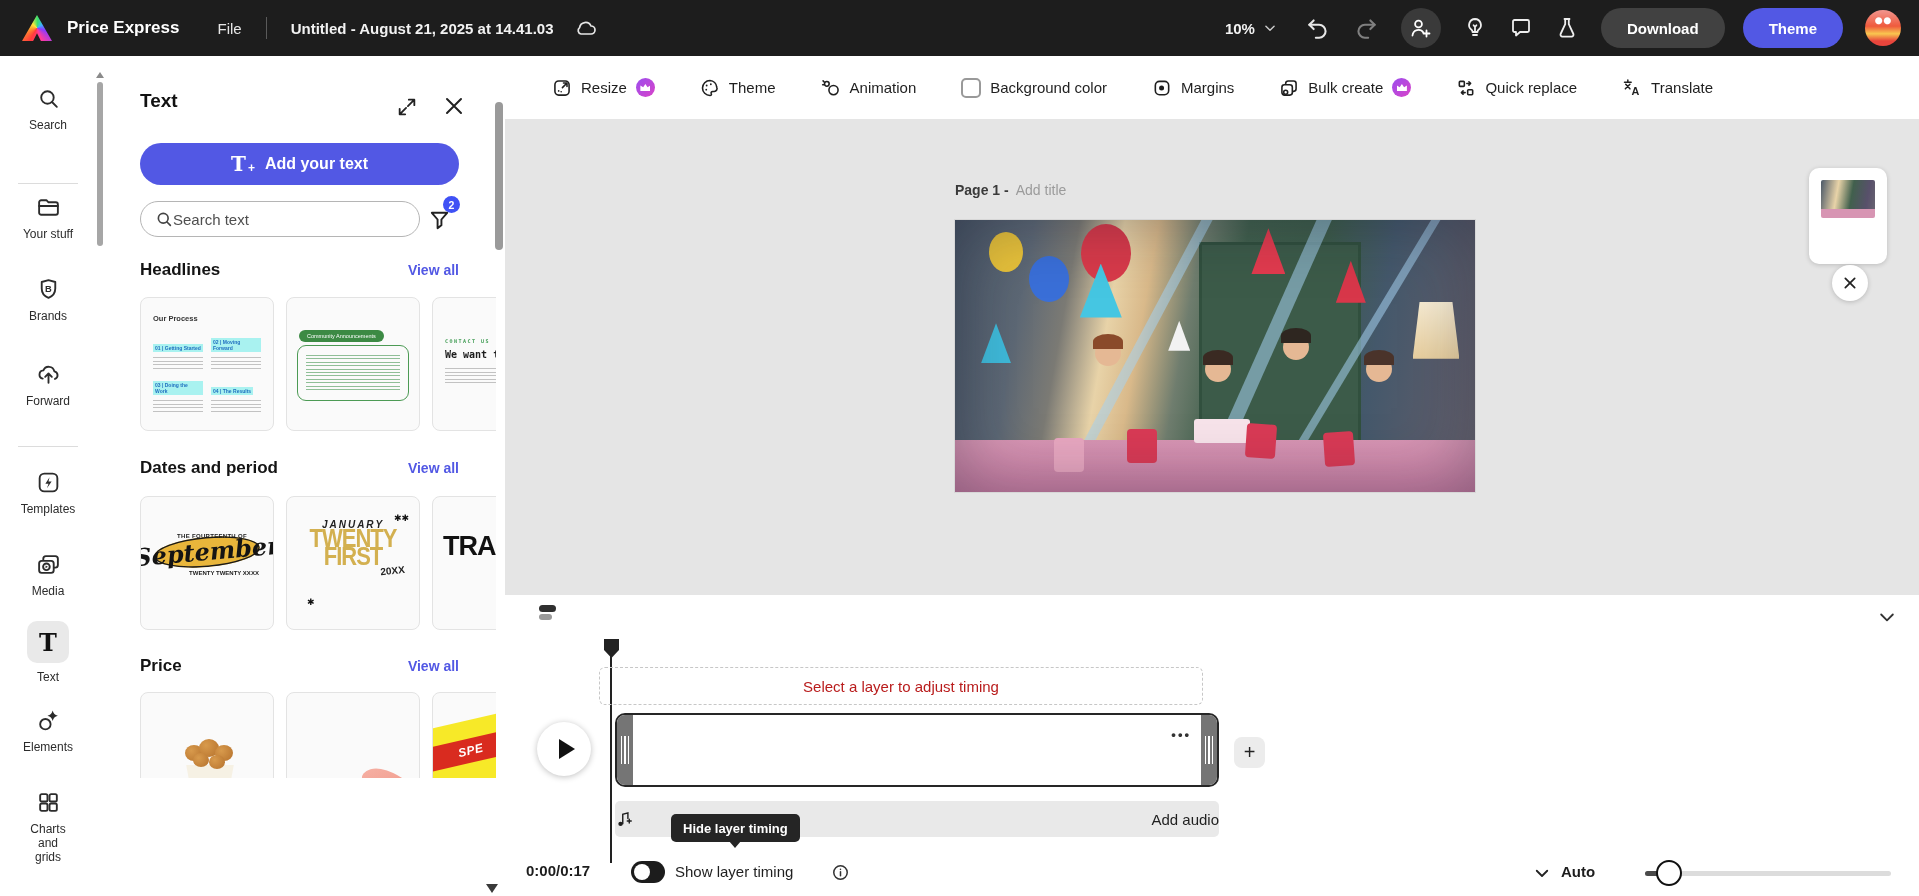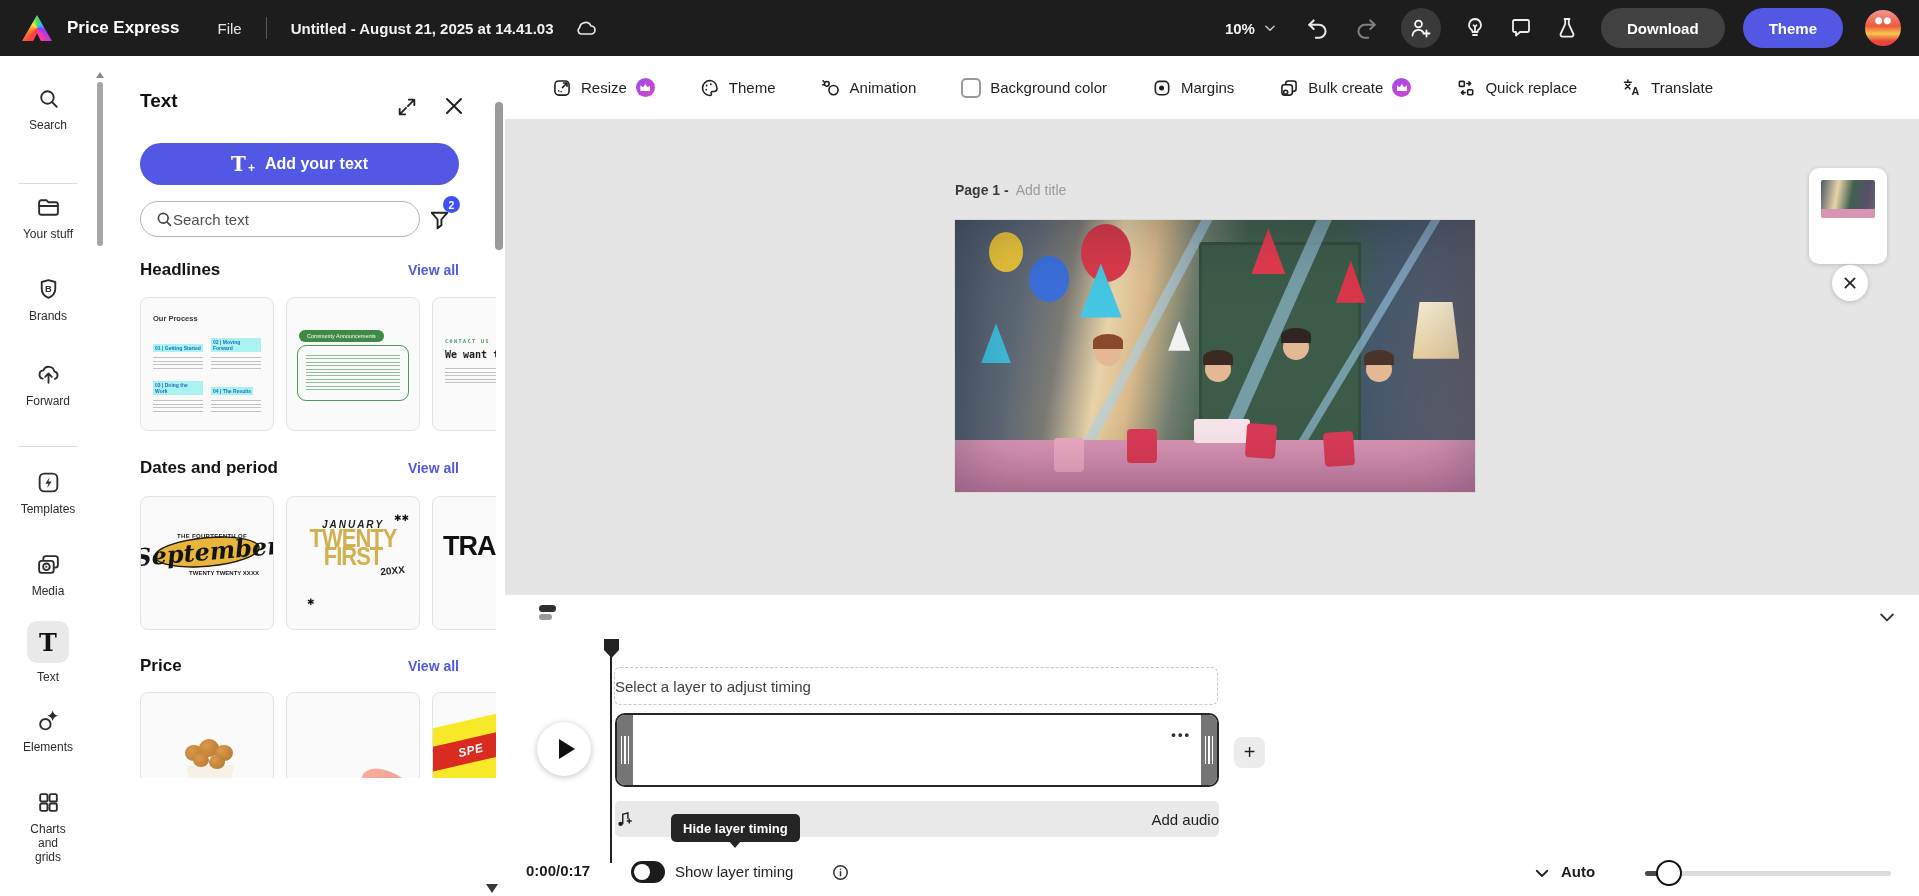--- a/index.html
+++ b/index.html
@@ -145,21 +145,21 @@
   #close-fab { position:absolute; left:1327px; top:146px; width:36px; height:36px; border-radius:50%; background:#fff; box-shadow:0 1px 5px rgba(0,0,0,.2); display:flex; align-items:center; justify-content:center; cursor:pointer; }
 
   
   #timeline { position:absolute; left:505px; top:595px; width:1414px; height:301px; background:#fff; }
   #tl-pills { position:absolute; left:34px; top:10px; }
   #tl-pills .pA { width:17px; height:7px; border-radius:4px; background:#2f2f2f; }
   #tl-pills .pB { width:13px; height:6px; border-radius:3px; background:#9a9a9a; margin-top:2px; }
   #tl-collapse { position:absolute; left:1372px; top:12px; cursor:pointer; }
   #playhead-head { position:absolute; left:99px; top:44px; width:15px; height:19px; background:#222; clip-path:polygon(0 0,100% 0,100% 58%,50% 100%,0 58%); }
   #playhead-line { position:absolute; left:105px; top:60px; width:2px; height:208px; background:#222; }
-  #tl-hint { position:absolute; left:109px; top:72px; width:604px; height:38px; border:1.6px dashed #c7c7c7; border-radius:6px; display:flex; align-items:center; justify-content:flex-start; font-size:15px; color:#404040; }
+  #tl-hint { position:absolute; left:94px; top:72px; width:604px; height:38px; border:1.6px dashed #c7c7c7; border-radius:6px; display:flex; align-items:center; justify-content:center; font-size:15px; color:#b91c1c; }
   #tl-track { position:absolute; left:110px; top:118px; width:604px; height:74px; border:2px solid #262626; border-radius:10px; background:#fff; }
   .handle { position:absolute; top:0; width:16px; height:70px; background:#757575; display:flex; align-items:center; justify-content:center; gap:2px; cursor:ew-resize; }
   .handle i { display:block; width:1.5px; height:28px; background:#fff; }
   #handle-l { left:0; border-radius:8px 0 0 8px; }
   #handle-r { right:0; border-radius:0 8px 8px 0; }
   #track-more { position:absolute; right:26px; top:12px; font-size:13px; letter-spacing:2px; color:#333; font-weight:700; cursor:pointer; }
   #play-btn { position:absolute; left:32px; top:127px; width:54px; height:54px; border-radius:50%; background:#fff; box-shadow:0 1px 6px rgba(0,0,0,.25); display:flex; align-items:center; justify-content:center; cursor:pointer; }
   #play-btn i { display:block; width:0; height:0; border-left:16px solid #111; border-top:10px solid transparent; border-bottom:10px solid transparent; margin-left:5px; }
   #add-layer-btn { position:absolute; left:729px; top:142px; width:31px; height:31px; background:#ececec; border-radius:8px; display:flex; align-items:center; justify-content:center; font-size:20px; color:#222; cursor:pointer; }
   #audio-bar { position:absolute; left:110px; top:206px; width:604px; height:36px; background:#e9e9e9; border-radius:5px; display:flex; align-items:center; justify-content:space-between; gap:9px; cursor:pointer; }

